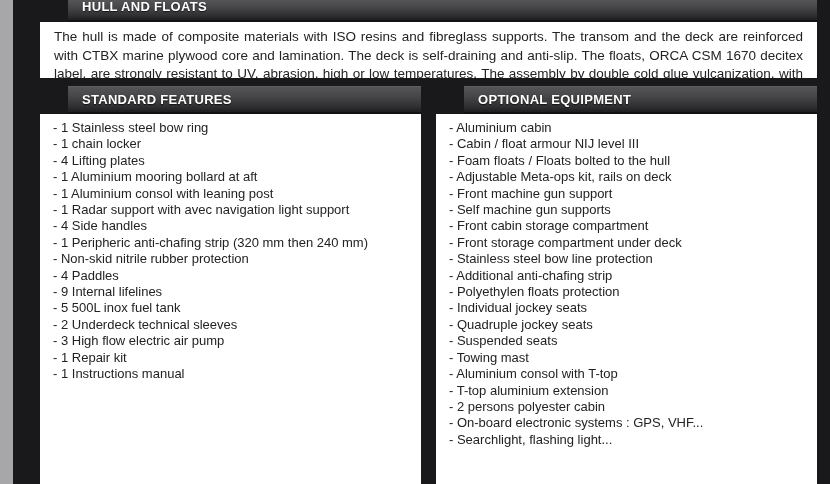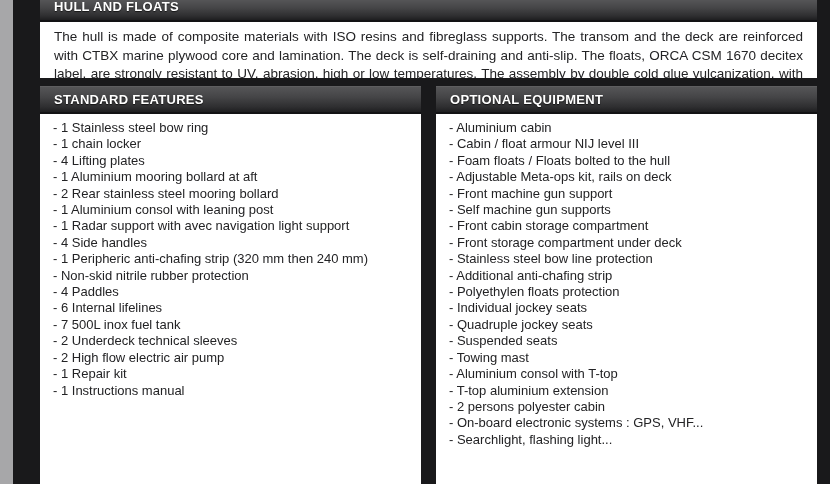--- a/index.html
+++ b/index.html
@@ -25,20 +25,21 @@
     background: linear-gradient(to bottom, #555557 0%, #454547 40%, #2e2e30 80%, #1e1e20 100%);
     border-top: 1px solid #5e5e60;
     border-bottom: 2px solid #121214;
     display: flex; align-items: center;
     padding: 0 14px;
     color: #ffffff;
     font-size: 13px; font-weight: bold;
     letter-spacing: 0.3px;
     text-shadow: 0 1px 1px rgba(0,0,0,0.65);
     white-space: nowrap;
+    margin-left: 28px;
   }
   .section-bar.cut-top {
     height: 22px;
     border-top: none;
     padding-bottom: 8px; 
   }
   .panel {
     background: #ffffff;
     color: #232325;
     box-sizing: border-box;
@@ -92,42 +93,41 @@
       <div class="panel list-panel">
 
           <div class="list-item">- 1 Stainless steel bow ring</div>
 
           <div class="list-item">- 1 chain locker</div>
 
           <div class="list-item">- 4 Lifting plates</div>
 
           <div class="list-item">- 1 Aluminium mooring bollard at aft</div>
 
-          <div class="list-item">- 2 Rear stainless steel mooring bollard</div>
 
           <div class="list-item">- 1 Aluminium consol with leaning post</div>
 
           <div class="list-item">- 1 Radar support with avec navigation light support</div>
 
           <div class="list-item">- 4 Side handles</div>
 
           <div class="list-item">- 1 Peripheric anti-chafing strip (320 mm then 240 mm)</div>
 
           <div class="list-item">- Non-skid nitrile rubber protection</div>
 
           <div class="list-item">- 4 Paddles</div>
 
-          <div class="list-item">- 6 Internal lifelines</div>
+          <div class="list-item">- 9 Internal lifelines</div>
 
 
-          <div class="list-item">- 7 500L inox fuel tank</div>
+          <div class="list-item">- 5 500L inox fuel tank</div>
 
           <div class="list-item">- 2 Underdeck technical sleeves</div>
 
-          <div class="list-item">- 2 High flow electric air pump</div>
+          <div class="list-item">- 3 High flow electric air pump</div>
 
           <div class="list-item">- 1 Repair kit</div>
 
           <div class="list-item">- 1 Instructions manual</div>
         </div>
     </section>
 
     <section class="column">
       <div class="section-bar">
         <span>OPTIONAL EQUIPMENT</span>

